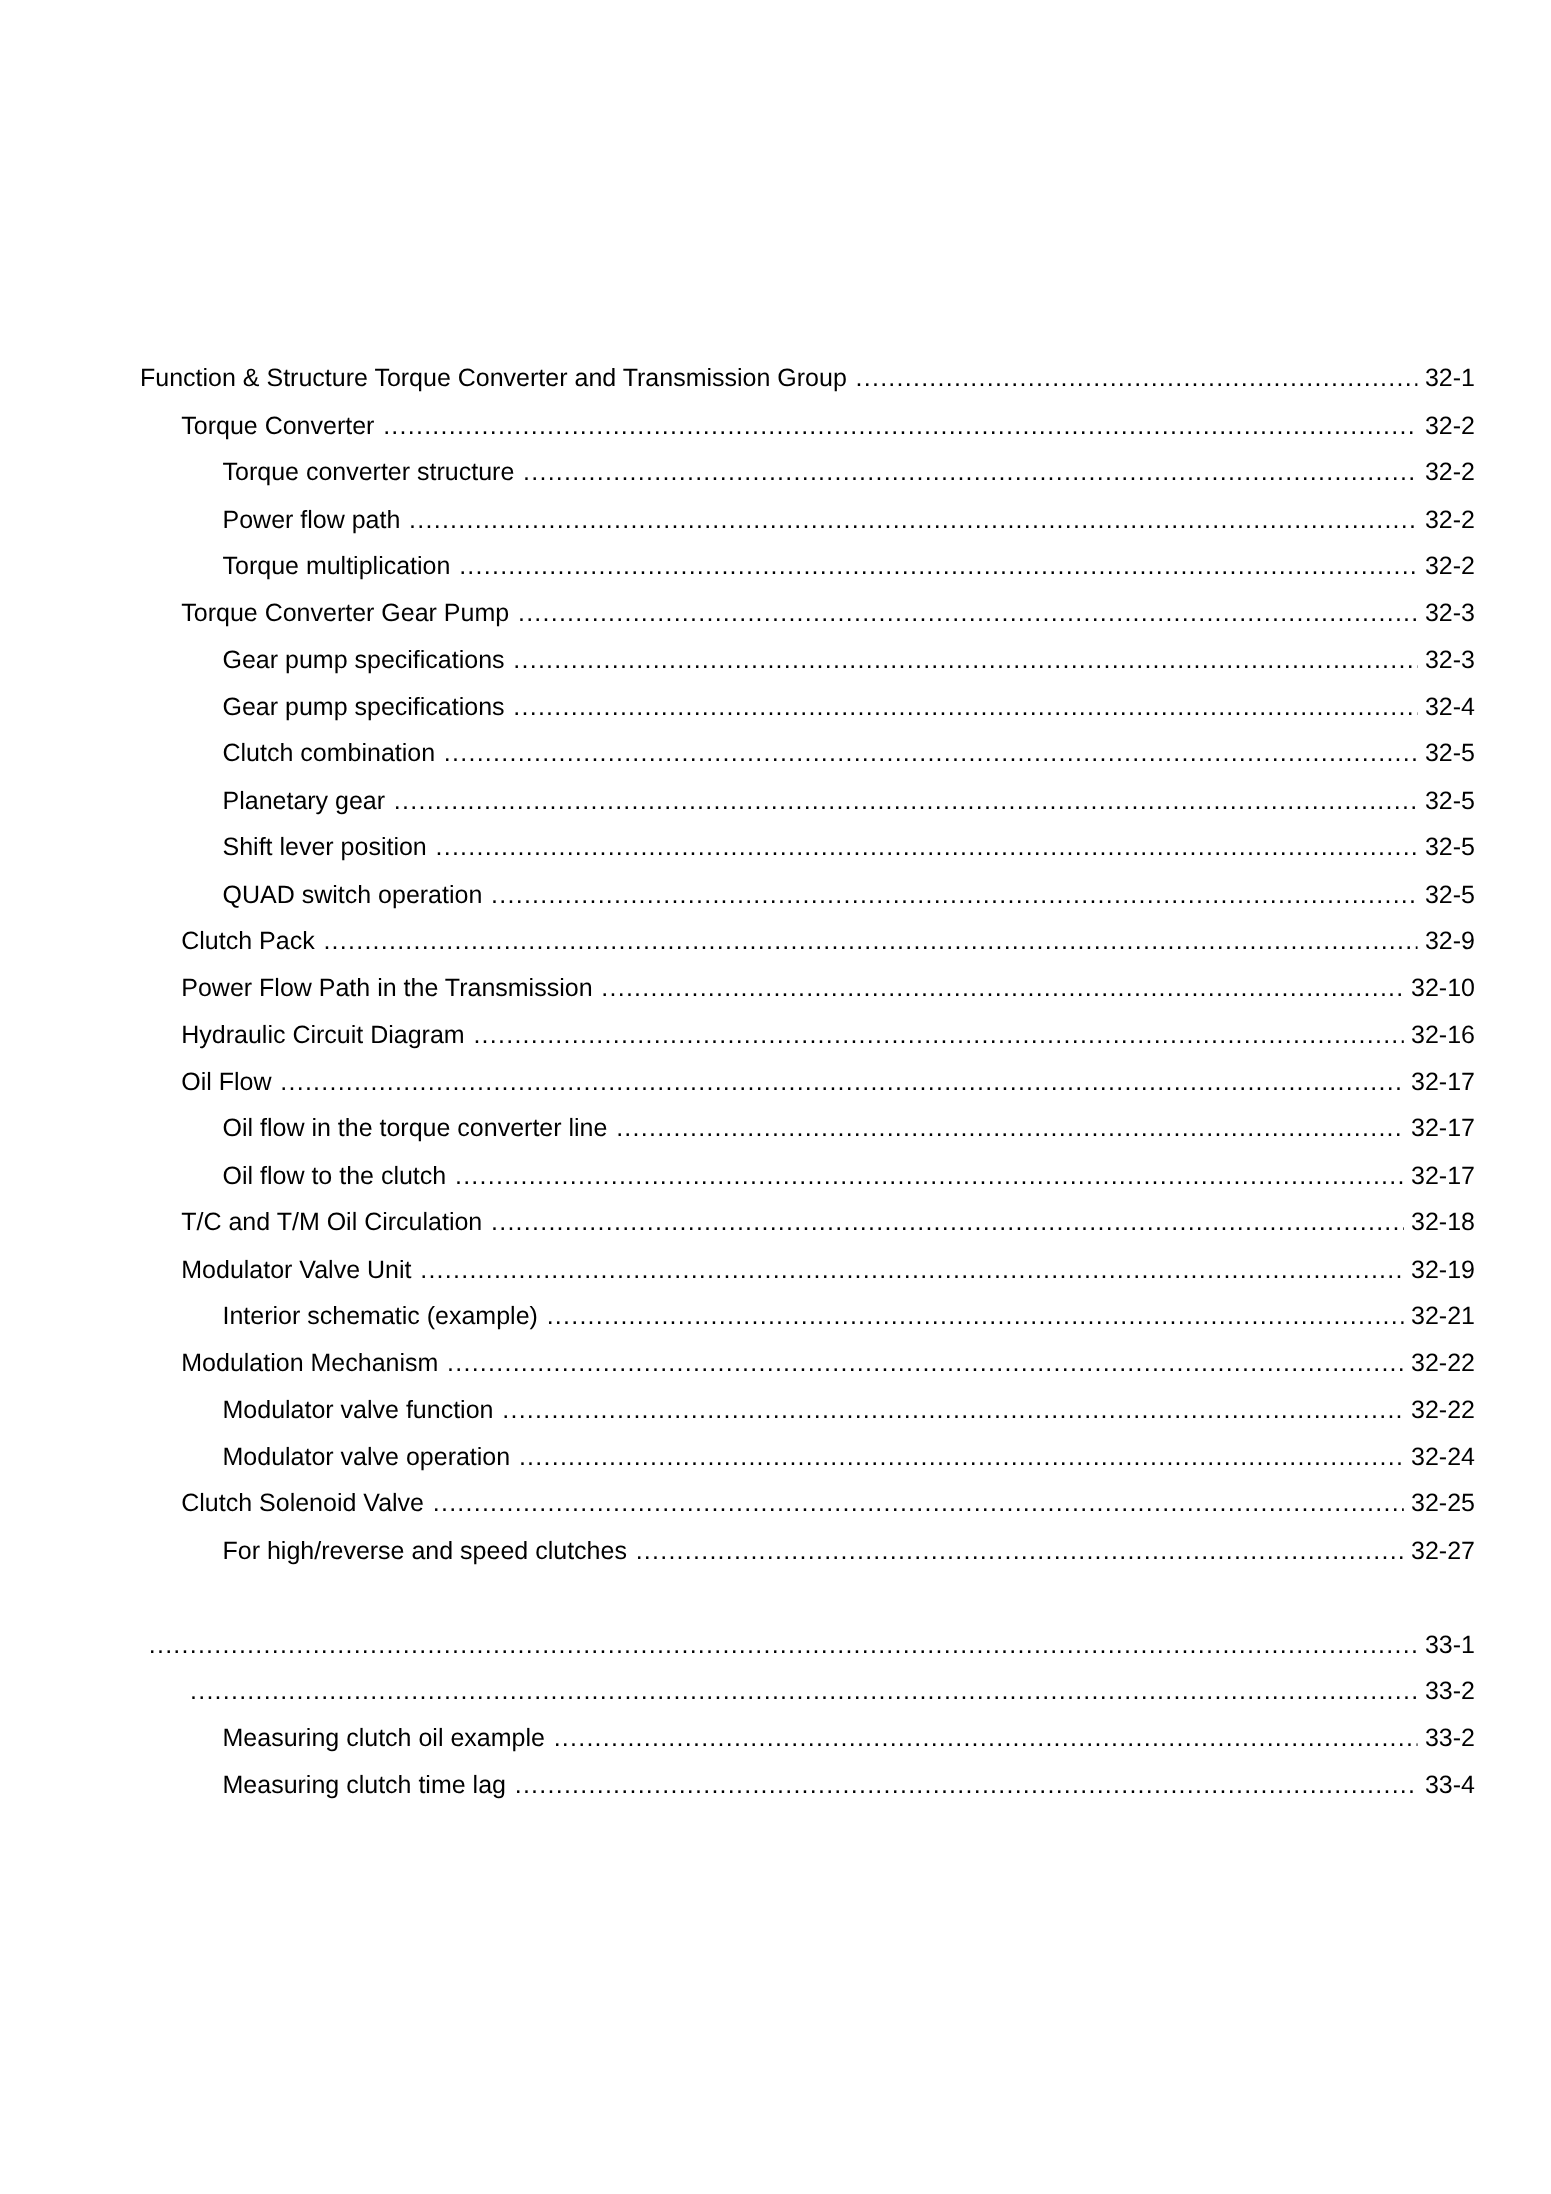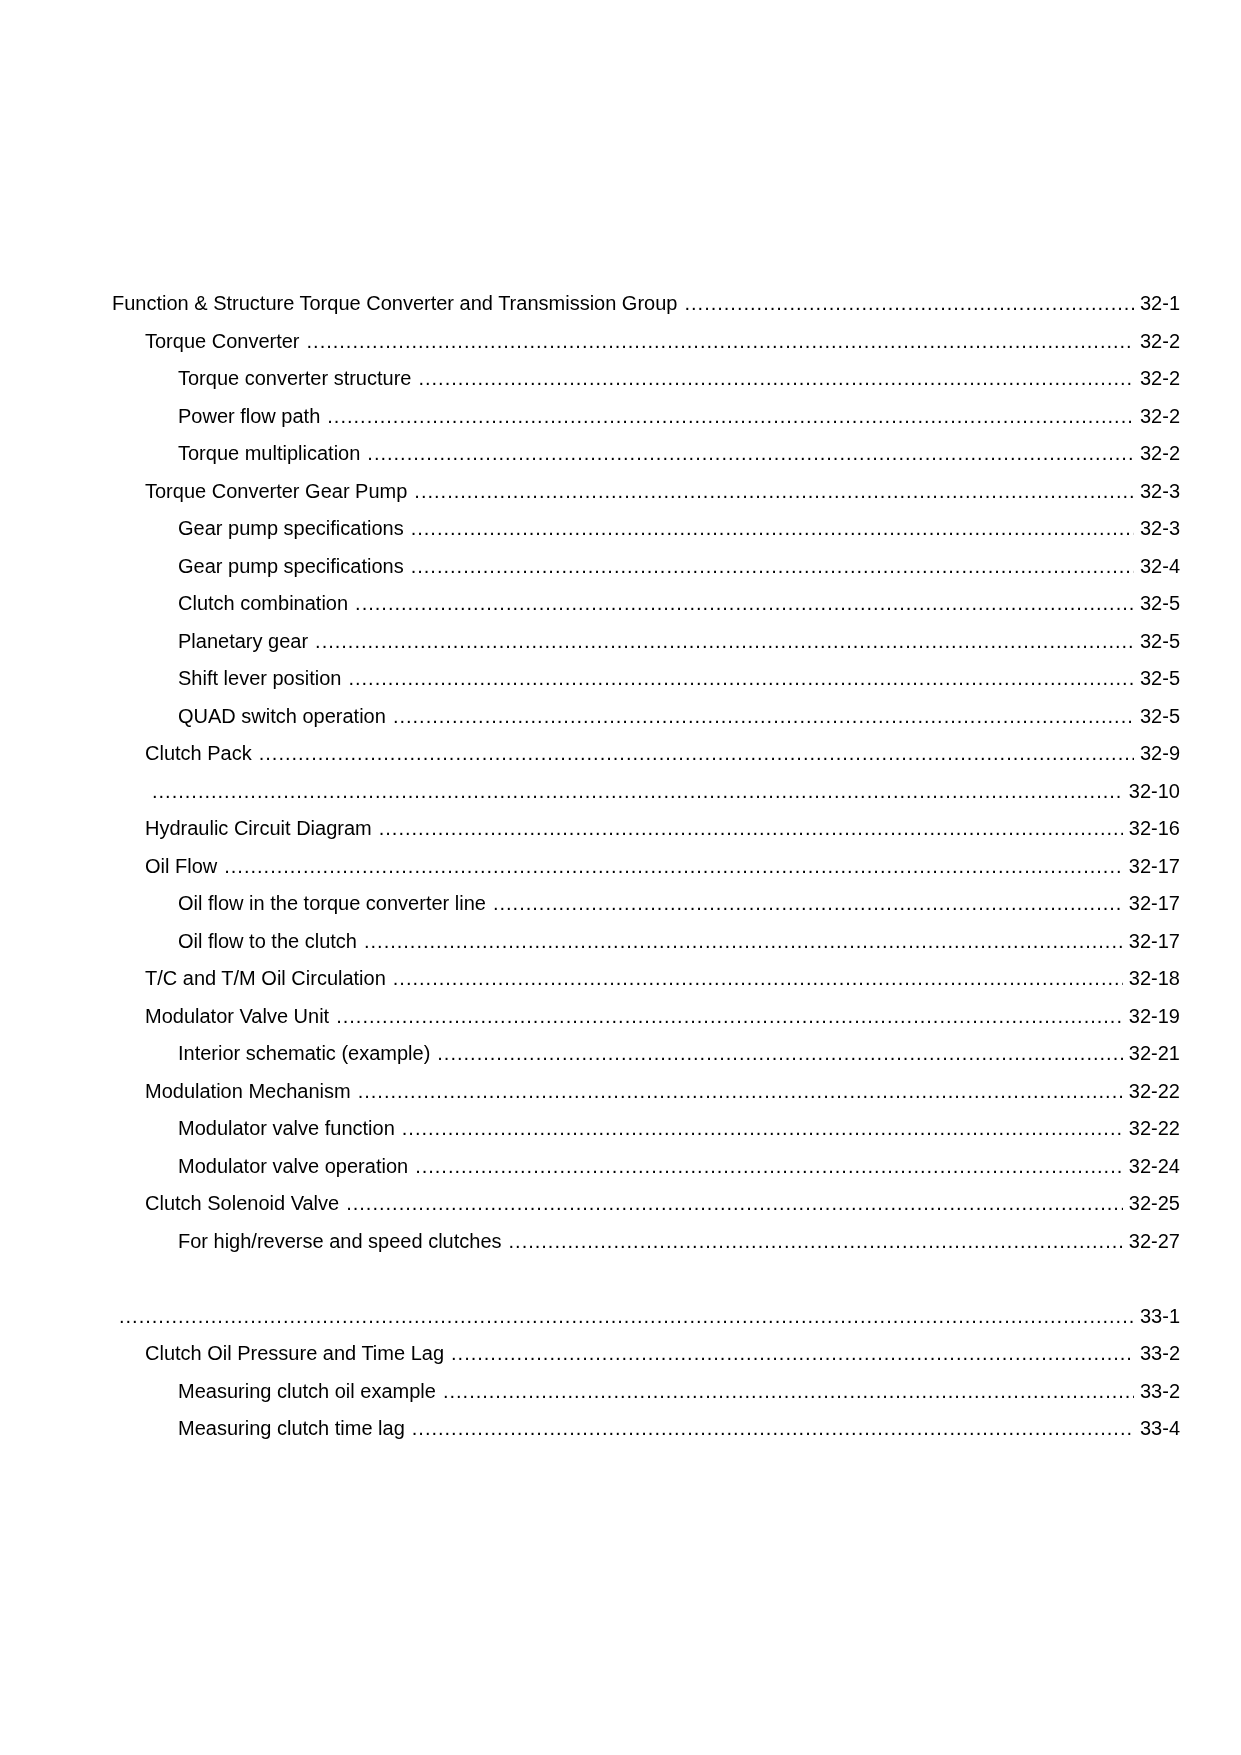--- a/index.html
+++ b/index.html
@@ -108,20 +108,21 @@
           <span class="entry-label">QUAD switch operation</span>
           <span class="leader"></span>
           <span class="entry-page">32-5</span>
         </div>
         <div class="entry level-1">
           <span class="entry-label">Clutch Pack</span>
           <span class="leader"></span>
           <span class="entry-page">32-9</span>
         </div>
         <div class="entry level-1">
+          <span class="entry-label">Power Flow Path in the Transmission</span>
           <span class="leader"></span>
           <span class="entry-page">32-10</span>
         </div>
         <div class="entry level-1">
           <span class="entry-label">Hydraulic Circuit Diagram</span>
           <span class="leader"></span>
           <span class="entry-page">32-16</span>
         </div>
         <div class="entry level-1">
           <span class="entry-label">Oil Flow</span>
@@ -178,21 +179,20 @@
           <span class="leader"></span>
           <span class="entry-page">32-27</span>
         </div>
       </section>
       <section class="toc-section">
         <div class="entry level-0">
           <span class="leader"></span>
           <span class="entry-page">33-1</span>
         </div>
         <div class="entry level-1">
-          <span class="entry-label">Clutch Oil Pressure and Time Lag</span>
           <span class="leader"></span>
           <span class="entry-page">33-2</span>
         </div>
         <div class="entry level-2">
           <span class="entry-label">Measuring clutch oil example</span>
           <span class="leader"></span>
           <span class="entry-page">33-2</span>
         </div>
         <div class="entry level-2">
           <span class="entry-label">Measuring clutch time lag</span>

